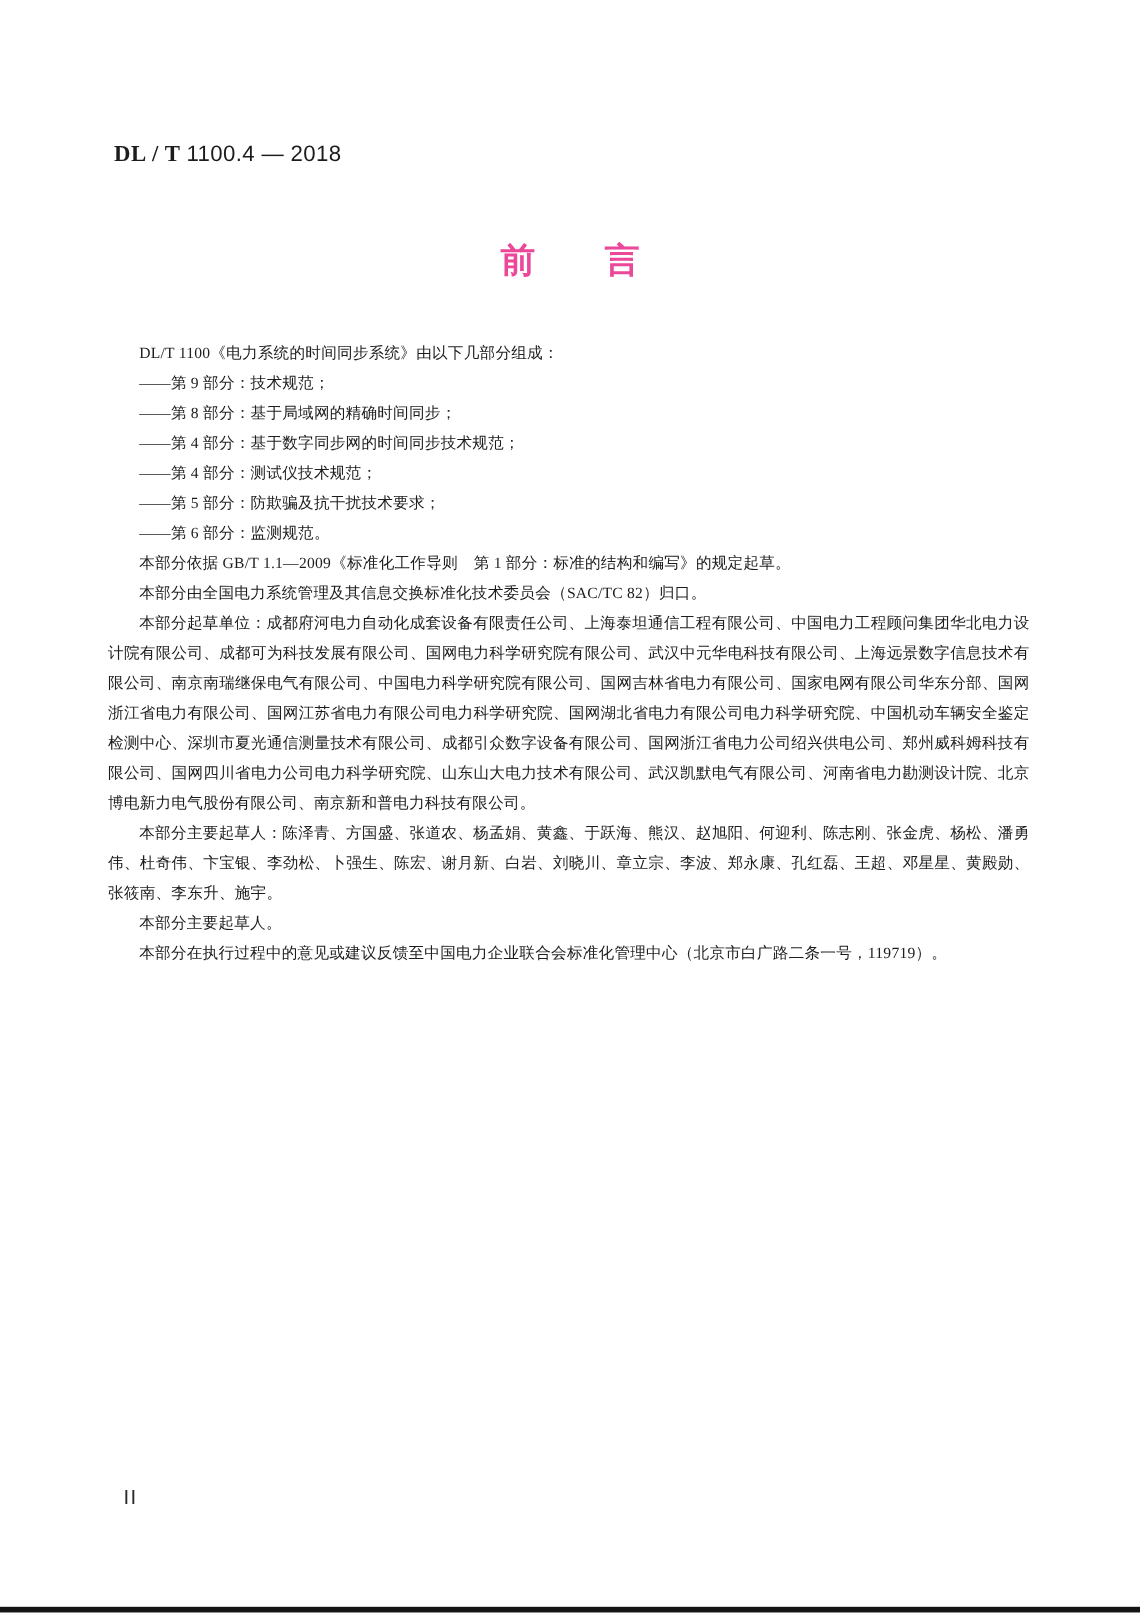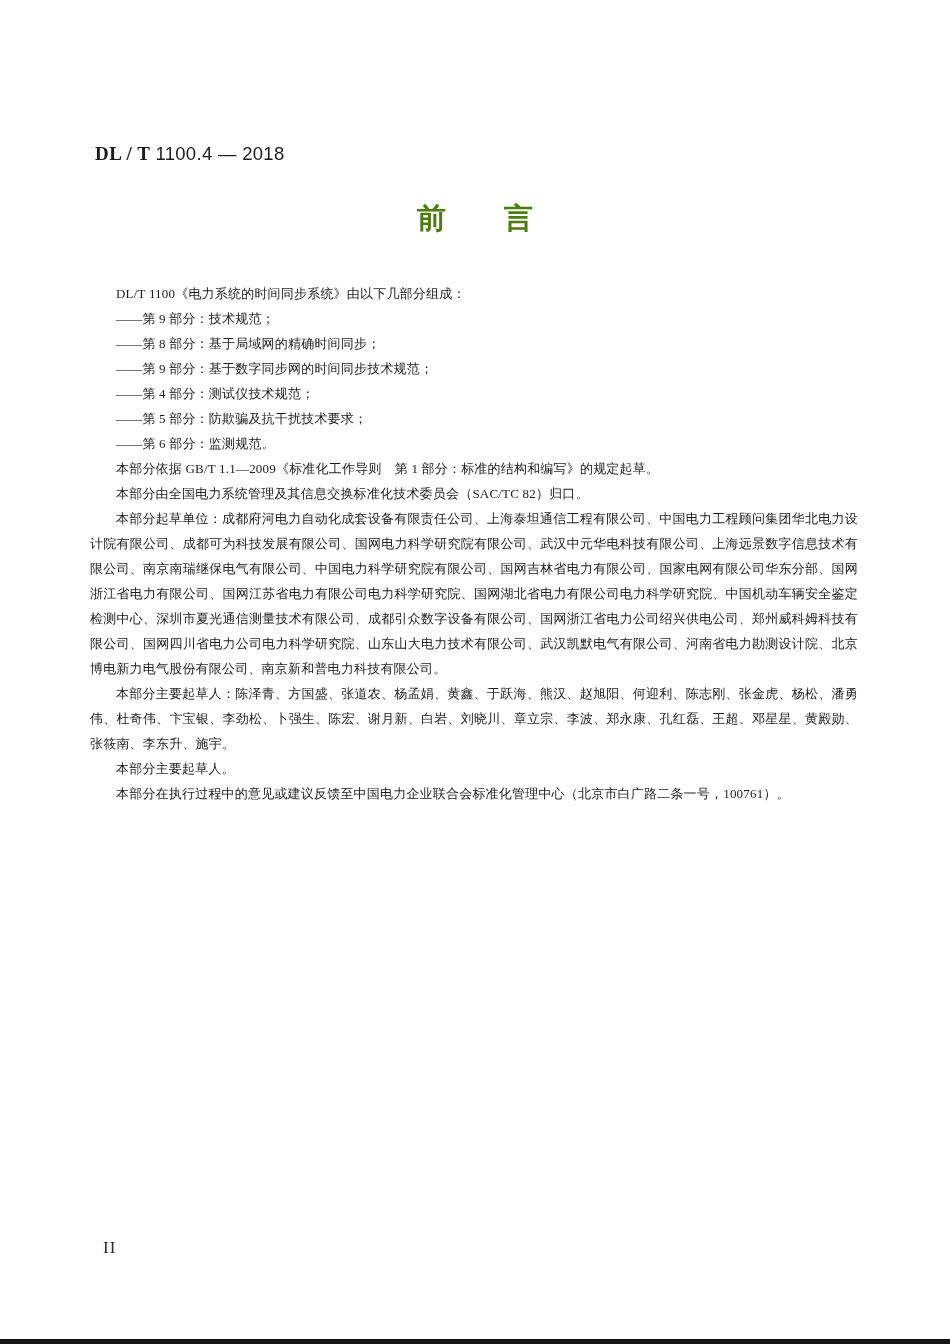--- a/index.html
+++ b/index.html
@@ -16,21 +16,20 @@
     font-family: "Liberation Serif", "DejaVu Serif", serif;
     color: #1c1c1c;
   }
   .header {
     position: absolute;
     left: 95px;
     top: 117px;
     white-space: nowrap;
     font-size: 19px;
     line-height: 22px;
-    margin-top: 26px;
   }
   .header .code {
     font-family: "Liberation Serif", "DejaVu Serif", serif;
     font-weight: bold;
     letter-spacing: 0.5px;
   }
   .header .num {
     font-family: "Liberation Sans", "DejaVu Sans", sans-serif;
     font-weight: 400;
     font-size: 18.5px;
@@ -41,21 +40,21 @@
     position: absolute;
     left: 0;
     top: 196px;
     width: 100%;
     margin: 0;
     text-align: center;
     font-family: "Liberation Sans", "DejaVu Sans", sans-serif;
     font-weight: 600;
     font-size: 29px;
     line-height: 44px;
-    color: #4d7c0f;
+    color: #ec4899;
   }
   .body-text {
     position: absolute;
     left: 90px;
     top: 281px;
     width: 768px;
   }
   .body-text p.para {
     margin: 0;
     padding: 0;
@@ -64,21 +63,21 @@
     text-align: justify;
     text-justify: inter-ideograph;
     text-indent: 2em;
     letter-spacing: 0.2px;
   }
   .page-number {
     position: absolute;
     left: 103px;
     top: 1238px;
     font-size: 17px;
-    font-family: Liberation Serif, serif;
+    font-family: Liberation Sans, sans-serif;
     color: #2a2a2a;
     letter-spacing: 1px;
   }
   .scan-edge {
     position: absolute;
     left: 0;
     bottom: 0;
     width: 100%;
     height: 5px;
     background: #141414;
@@ -92,29 +91,29 @@
   <div class="header">
     <span class="code">DL / T</span><span class="num">1100.4 — 2018</span>
   </div>
 
   <h1 class="title">前　　言</h1>
 
   <div class="body-text">
       <p class="para">DL/T 1100《电力系统的时间同步系统》由以下几部分组成：</p>
       <p class="para">——第 9 部分：技术规范；</p>
       <p class="para">——第 8 部分：基于局域网的精确时间同步；</p>
-      <p class="para">——第 9 部分：基于数字同步网的时间同步技术规范；</p>
+      <p class="para">——第 4 部分：基于数字同步网的时间同步技术规范；</p>
       <p class="para">——第 4 部分：测试仪技术规范；</p>
       <p class="para">——第 5 部分：防欺骗及抗干扰技术要求；</p>
       <p class="para">——第 6 部分：监测规范。</p>
       <p class="para">本部分依据 GB/T 1.1—2009《标准化工作导则　第 1 部分：标准的结构和编写》的规定起草。</p>
       <p class="para">本部分由全国电力系统管理及其信息交换标准化技术委员会（SAC/TC 82）归口。</p>
       <p class="para">本部分起草单位：成都府河电力自动化成套设备有限责任公司、上海泰坦通信工程有限公司、中国电力工程顾问集团华北电力设计院有限公司、成都可为科技发展有限公司、国网电力科学研究院有限公司、武汉中元华电科技有限公司、上海远景数字信息技术有限公司、南京南瑞继保电气有限公司、中国电力科学研究院有限公司、国网吉林省电力有限公司、国家电网有限公司华东分部、国网浙江省电力有限公司、国网江苏省电力有限公司电力科学研究院、国网湖北省电力有限公司电力科学研究院、中国机动车辆安全鉴定检测中心、深圳市夏光通信测量技术有限公司、成都引众数字设备有限公司、国网浙江省电力公司绍兴供电公司、郑州威科姆科技有限公司、国网四川省电力公司电力科学研究院、山东山大电力技术有限公司、武汉凯默电气有限公司、河南省电力勘测设计院、北京博电新力电气股份有限公司、南京新和普电力科技有限公司。</p>
       <p class="para">本部分主要起草人：陈泽青、方国盛、张道农、杨孟娟、黄鑫、于跃海、熊汉、赵旭阳、何迎利、陈志刚、张金虎、杨松、潘勇伟、杜奇伟、卞宝银、李劲松、卜强生、陈宏、谢月新、白岩、刘晓川、章立宗、李波、郑永康、孔红磊、王超、邓星星、黄殿勋、张筱南、李东升、施宇。</p>
       <p class="para">本部分主要起草人。</p>
-      <p class="para">本部分在执行过程中的意见或建议反馈至中国电力企业联合会标准化管理中心（北京市白广路二条一号，100761）。</p>
+      <p class="para">本部分在执行过程中的意见或建议反馈至中国电力企业联合会标准化管理中心（北京市白广路二条一号，119719）。</p>
     </div>
 
   <div class="page-number">II</div>
 
   <div class="scan-edge"></div>
 
 </div>
 
 </body></html>

